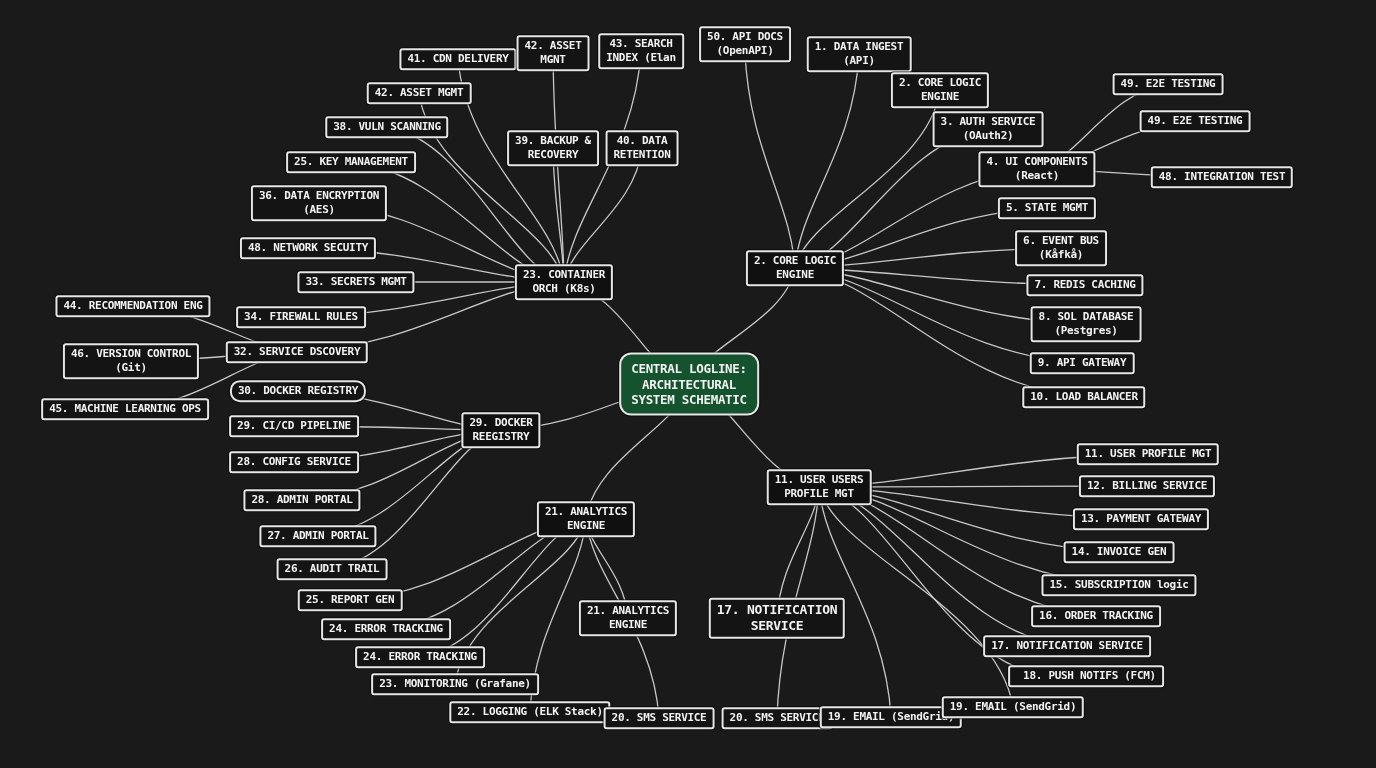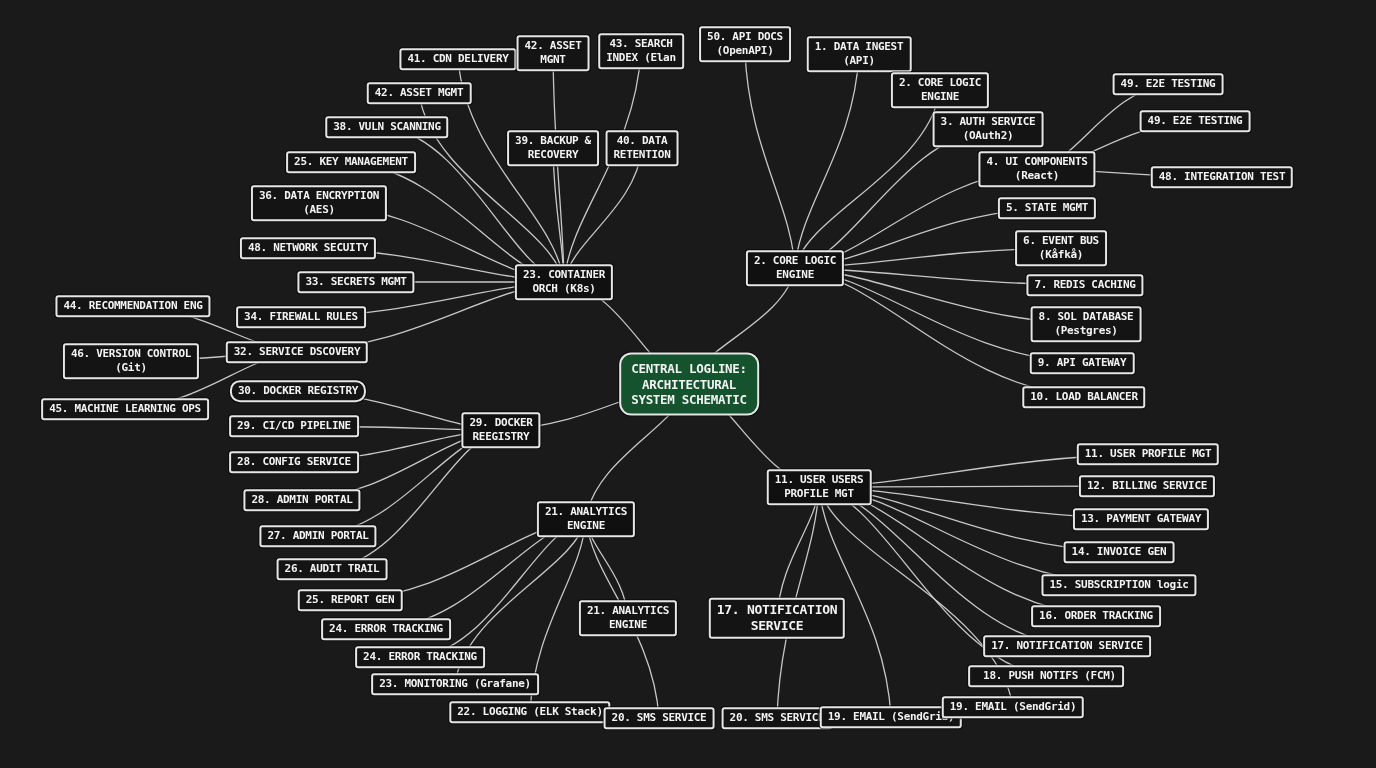--- a/index.html
+++ b/index.html
@@ -180,15 +180,15 @@
 SERVICE</div>
       <div class="node" style="left: 891px; top: 717px;">19. EMAIL (SendGrid)</div>
       <div class="node" style="left: 1013px; top: 707px;">19. EMAIL (SendGrid)</div>
       <div class="node" style="left: 1148px; top: 454px;">11. USER PROFILE MGT</div>
       <div class="node" style="left: 1147px; top: 486px;">12. BILLING SERVICE</div>
       <div class="node" style="left: 1141px; top: 519px;">13. PAYMENT GATEWAY</div>
       <div class="node" style="left: 1119px; top: 552px;">14. INVOICE GEN</div>
       <div class="node" style="left: 1119px; top: 585px;">15. SUBSCRIPTION logic</div>
       <div class="node" style="left: 1096px; top: 616px;">16. ORDER TRACKING</div>
       <div class="node" style="left: 1067px; top: 646px;">17. NOTIFICATION SERVICE</div>
-      <div class="node" style="left: 1046px; top: 676px; padding-left: 13px;">18. PUSH NOTIFS (FCM)</div>
+      <div class="node" style="left: 1086px; top: 676px; padding-left: 13px;">18. PUSH NOTIFS (FCM)</div>
     </div>
 </div>
 
 </body></html>

